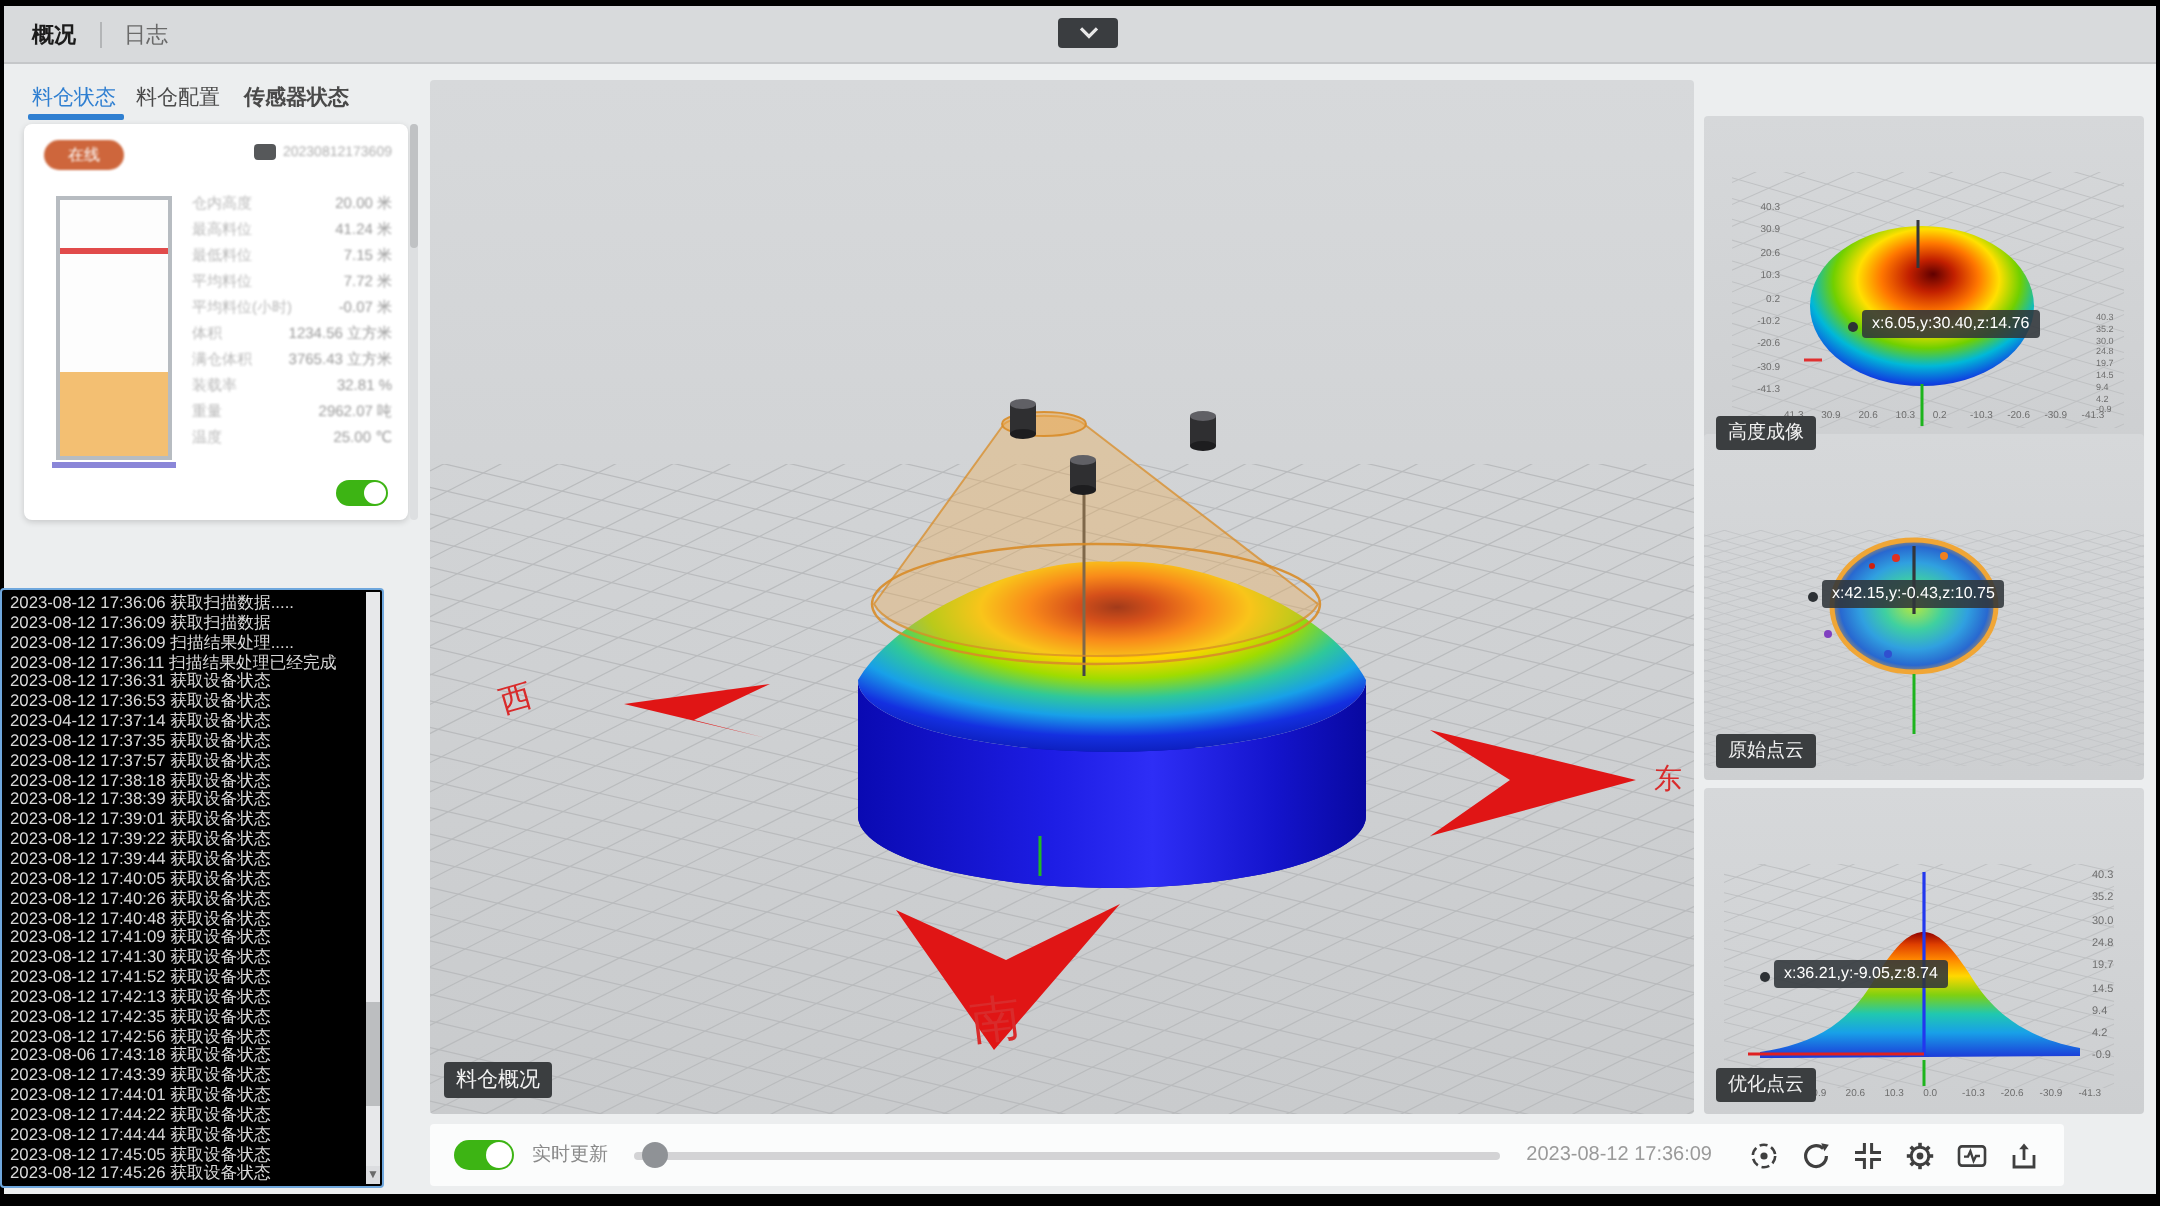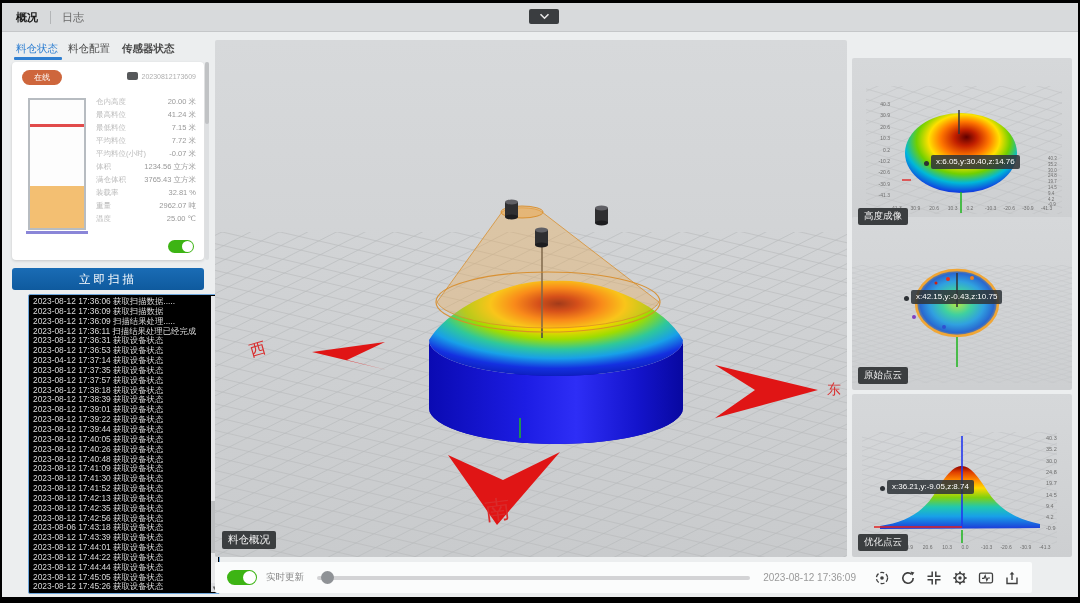--- a/index.html
+++ b/index.html
@@ -31,21 +31,21 @@
   .tank-fill{position:absolute;left:0;right:0;bottom:0;height:42px;background:#f3bf72;}
   .tank-base{position:absolute;left:14px;top:169px;width:62px;height:3px;background:#8a86d8;}
   .stats{position:absolute;left:84px;right:8px;top:33px;}
   .srow{display:flex;justify-content:space-between;height:13px;line-height:13px;font-size:7.5px;}
   .srow .sl{color:#a9a9a9;} .srow .sv{color:#7e7e7e;}
   .toggle{width:26px;height:13px;border-radius:7px;background:#3db414;position:relative;cursor:pointer;}
   .toggle .knob{position:absolute;right:1px;top:1px;width:11px;height:11px;border-radius:50%;background:#fff;}
   .scanbtn{position:absolute;left:12px;top:268px;width:192px;height:22px;border-radius:3px;
            background:linear-gradient(#1a6cb5,#0f5a9e);color:#fff;font-size:11.5px;letter-spacing:3px;
            display:flex;align-items:center;justify-content:center;cursor:pointer;}
-  .console{position:absolute;left:28px;top:294px;width:190px;height:298px;background:#000;
+  .console{position:absolute;left:0;top:294px;width:190px;height:298px;background:#000;
            border:1px solid #6fa7dd;border-radius:2px;overflow:hidden;}
   .logline{font-size:8.4px;line-height:9.85px;color:#d9d9d9;white-space:nowrap;padding-left:4px;}
   .sb-track{position:absolute;right:1px;top:1px;bottom:1px;width:7px;background:#e7e8ea;}
   .sb-thumb{position:absolute;right:1px;bottom:40px;width:7px;height:52px;background:#bcbec0;}
   .sb-arrow{position:absolute;right:1px;bottom:1px;width:7px;height:9px;color:#6a6a6a;font-size:6px;
             display:flex;align-items:center;justify-content:center;background:#dcdde0;}
   
   .viewport{position:absolute;left:215px;top:40px;width:632px;height:517px;border-radius:2px;
             background:linear-gradient(#d7d9db,#c9cbcd);overflow:hidden;}
   .panel{position:absolute;left:852px;width:220px;border-radius:2px;background:linear-gradient(#d6d8da,#cdcfd1);overflow:hidden;}
@@ -146,21 +146,20 @@
         <div class="srow">
           <span class="sl">温度</span>
           <span class="sv">25.00 ℃</span>
         </div>
       </div>
     <div class="toggle" style="position:absolute;right:10px;bottom:7px;">
       <div class="knob"></div>
     </div>
   </div>
 
-  <div class="scanbtn">立即扫描</div>
 
   <div class="console">
     <div id="log-lines" style="padding-top:2px;">
         <div class="logline">2023-08-12 17:36:06 获取扫描数据.....</div>
         <div class="logline">2023-08-12 17:36:09 获取扫描数据</div>
         <div class="logline">2023-08-12 17:36:09 扫描结果处理.....</div>
         <div class="logline">2023-08-12 17:36:11 扫描结果处理已经完成</div>
         <div class="logline">2023-08-12 17:36:31 获取设备状态</div>
         <div class="logline">2023-08-12 17:36:53 获取设备状态</div>
         <div class="logline">2023-04-12 17:37:14 获取设备状态</div>

